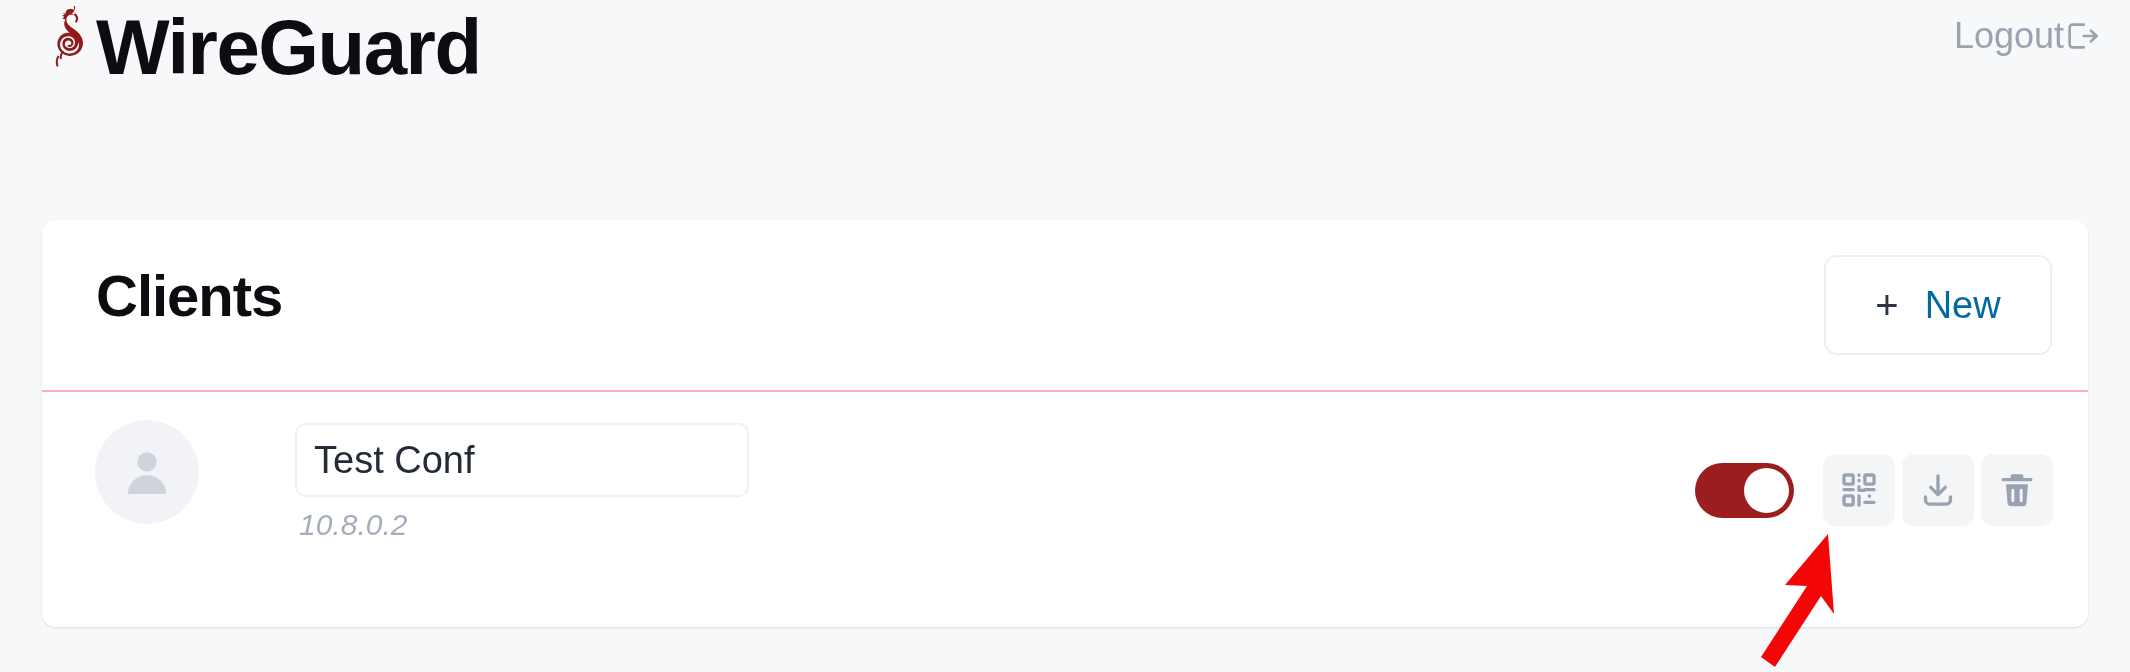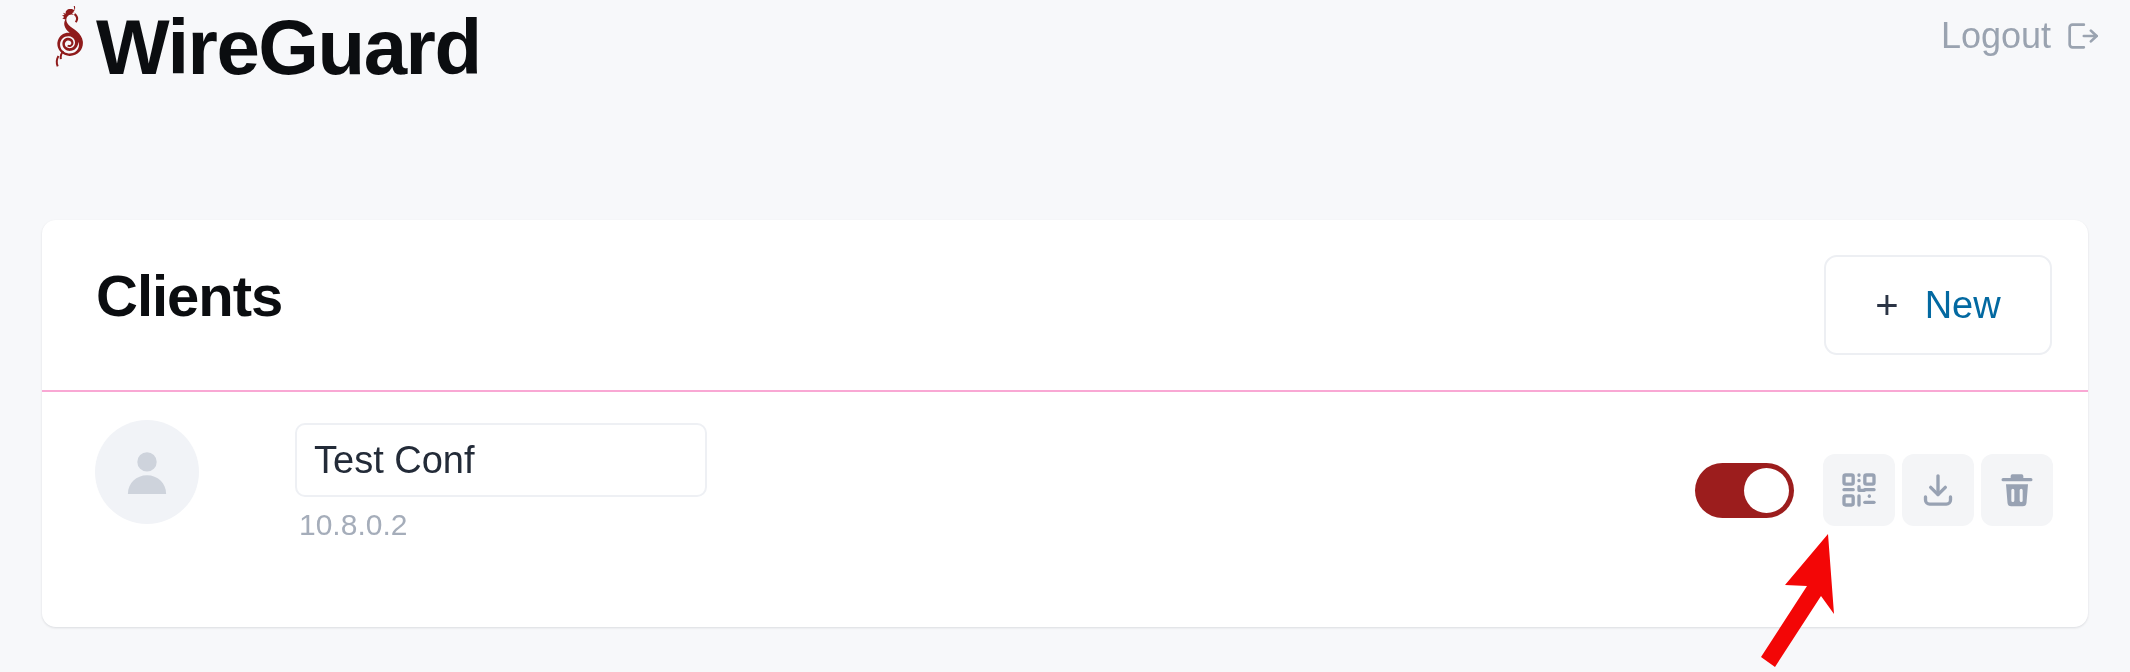--- a/index.html
+++ b/index.html
@@ -44,21 +44,20 @@
     letter-spacing: -1.5px;
     line-height: 1;
     white-space: nowrap;
   }
   .logout {
     position: absolute;
     right: 32px;
     top: 18px;
     display: flex;
     align-items: center;
-    gap: 13px;
     cursor: pointer;
     user-select: none;
   }
   .logout-label {
     font-size: 36px;
     color: #9aa3b0;
     line-height: 1;
     font-weight: 400;
   }
   .logout-icon { width: 34px; height: 34px; display: block; }
@@ -137,38 +136,39 @@
   }
   .avatar svg { width: 62px; height: 62px; display: block; }
 
   .client-info {
     position: absolute;
     left: 253px;
     top: 0;
   }
   .name-input {
     display: block;
-    width: 412px;
+    width: 454px;
     height: 74px;
     padding: 0 17px;
     margin-top: 31px;
     font-family: "Liberation Sans", sans-serif;
     font-size: 38px;
     color: #232b38;
     background: #ffffff;
     border: 2px solid #eef0f4;
     border-radius: 10px;
     outline: none;
   }
   .client-ip {
     margin-top: 13px;
     margin-left: 4px;
     font-size: 30px;
     color: #a5adba;
     line-height: 1;
+    font-style: italic;
   }
 
   
   .actions {
     position: absolute;
     right: 35px;
     top: 62px;
     display: flex;
     align-items: center;
     gap: 7px;

